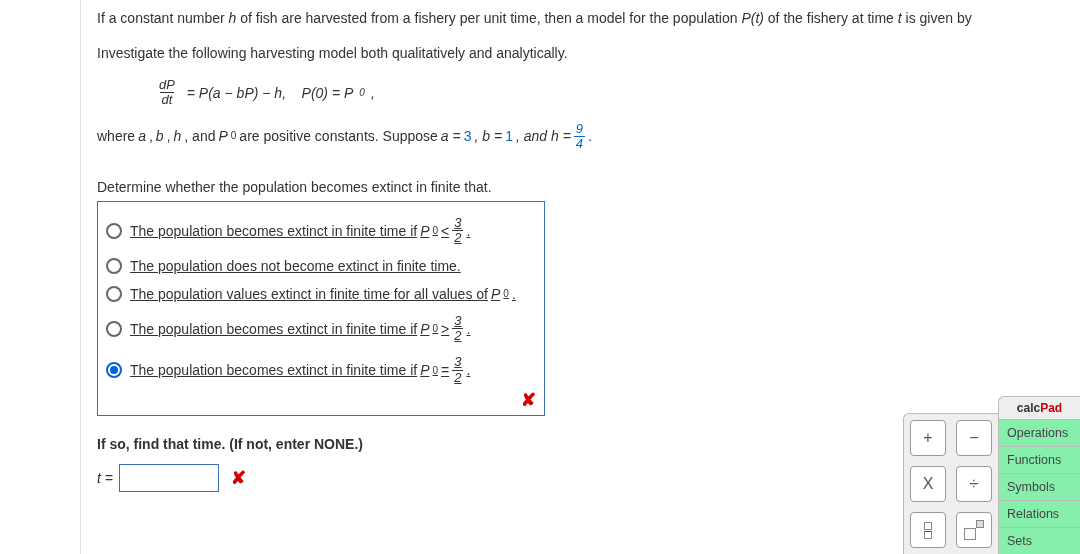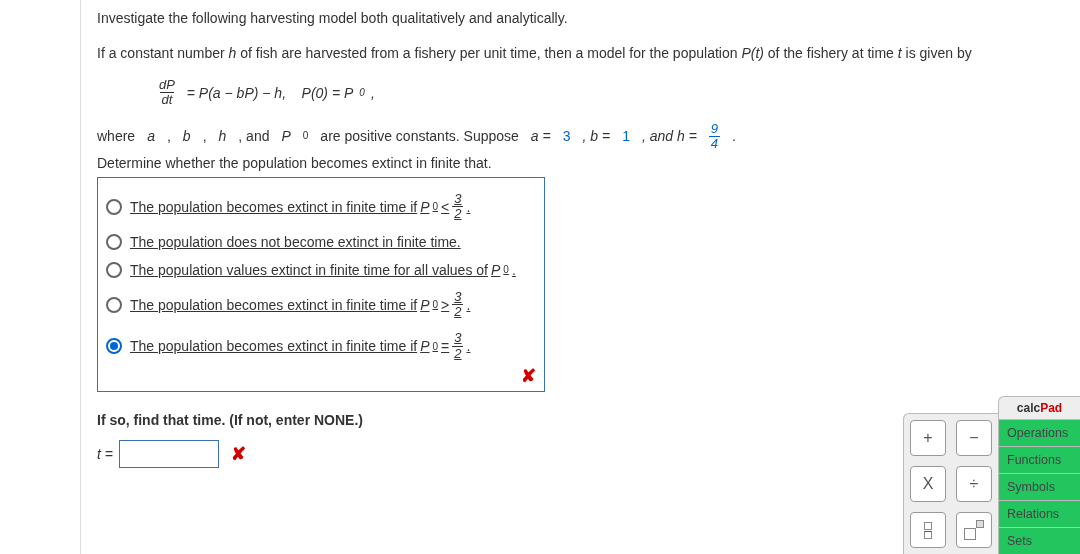--- a/index.html
+++ b/index.html
@@ -45,22 +45,22 @@
     font-size: 13px;
     line-height: 1.1;
     font-style: italic;
   }
   .frac .num { padding: 0 2px; }
   .frac .den { border-top: 1px solid #333; padding: 0 2px; }
   .where-line {
     display: flex;
     align-items: center;
     flex-wrap: wrap;
-    gap: 12px;
-    margin-bottom: 4px;
+    gap: 3px;
+    margin-bottom: 28px;
     line-height: 1.6;
   }
   .sub { font-size: 10px; vertical-align: sub; }
   .blue { color: #0066cc; }
   .question { margin-bottom: 6px; }
   .options-box {
     border: 1px solid #3b6fb6;
     padding: 8px 6px 24px 6px;
     display: inline-block;
     min-width: 448px;
@@ -168,34 +168,34 @@
     text-align: center;
   }
   .side-title .c1{color:#333;}
   .side-title .c2{color:#c00;}
   .side-item {
     border-top: 1px solid #bbb;
     padding: 6px 8px;
     font-size: 12.5px;
     color: #444;
     cursor: pointer;
-    background: #22c55e;
+    background: #86efac;
   }
 </style>
 </head>
 <body>
 
 <div class="left-border"></div>
 
 <div class="content">
-  <div class="para">Investigate the following harvesting model both qualitatively and analytically.</div>
-
   <div class="para">
     <span>If a constant number </span><span class="italic">h</span><span> of fish are harvested from a fishery per unit time, then a model for the population </span><span class="italic">P(t)</span><span> of the fishery at time </span><span class="italic">t</span><span> is given by</span>
   </div>
+
+  <div class="para">Investigate the following harvesting model both qualitatively and analytically.</div>
 
   <div class="eq-block">
     <span class="frac">
       <span class="num">dP</span>
       <span class="den">dt</span>
     </span>
     <span style="white-space:pre;"> = P(a − bP) − h,    P(0) = P</span>
       <span class="sub">0</span>
       <span>,</span>
   </div>

